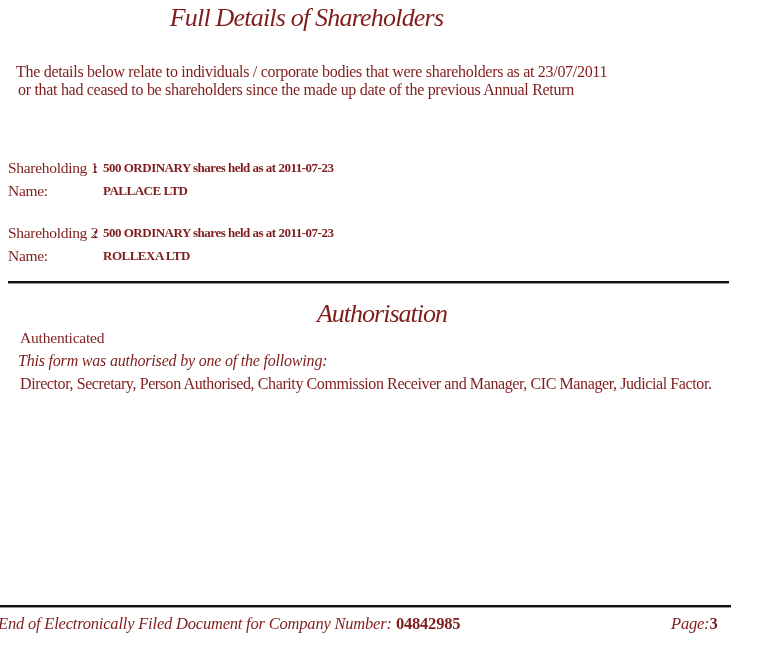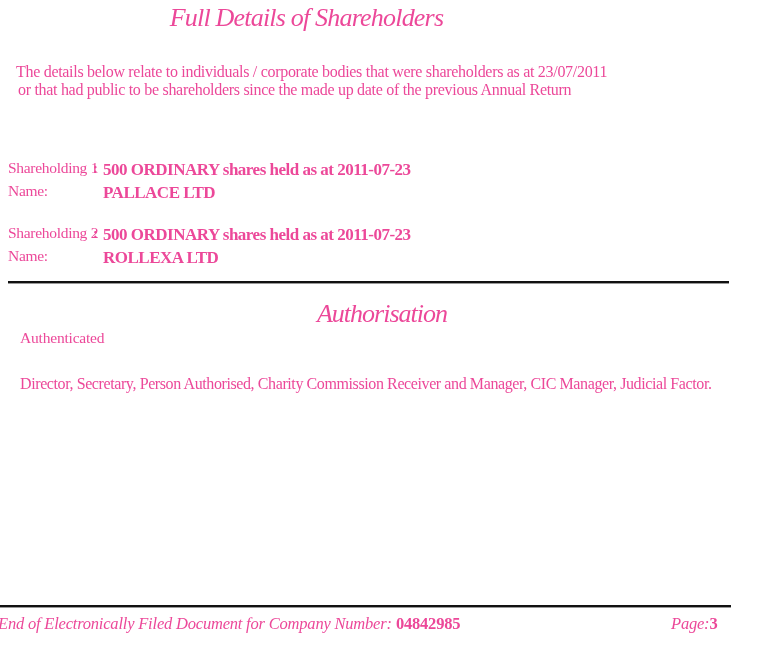--- a/index.html
+++ b/index.html
@@ -6,21 +6,21 @@
     margin: 0;
     padding: 0;
     background: #ffffff;
     overflow: hidden;
   }
   .page {
     position: relative;
     width: 764px;
     height: 645px;
     background: #ffffff;
-    color: #ec4899;
+    color: #7f1d1d;
     font-family: "Liberation Serif", serif;
   }
   .abs { position: absolute; line-height: 1.1; white-space: nowrap; }
 
   .doc-title {
     top: 4px; left: 0; width: 613px;
     text-align: center;
     font-style: italic;
     font-size: 26px;
     letter-spacing: -0.8px;
@@ -50,21 +50,21 @@
     position: absolute; left: 8px; top: 0;
     font-size: 15.5px; letter-spacing: -0.3px;
     white-space: nowrap;
   }
   .sh-row .colon {
     position: absolute; left: 93px; top: 1px;
     font-size: 14.5px; font-weight: bold;
   }
   .sh-row .val {
     position: absolute; left: 103px; top: 1px;
-    font-weight: bold; font-size: 17px; letter-spacing: -0.5px;
+    font-weight: bold; font-size: 13px; letter-spacing: -0.5px;
     white-space: nowrap;
   }
   .row-sh1   { top: 159px; }
   .row-name1 { top: 182px; }
   .row-sh2   { top: 224px; }
   .row-name2 { top: 247px; }
 
   .divider {
     position: absolute;
     top: 281px; left: 8px; width: 721px;
@@ -119,21 +119,21 @@
   .bold-upright { font-style: normal; font-weight: bold; letter-spacing: -0.2px; }
 </style>
 </head>
 <body>
 
 <div class="page">
 
   <h1 class="abs doc-title">Full Details of Shareholders</h1>
 
   <p class="abs intro intro-1">The details below relate to individuals / corporate bodies that were shareholders as at 23/07/2011</p>
-  <p class="abs intro intro-2">or that had public to be shareholders since the made up date of the previous Annual Return</p>
+  <p class="abs intro intro-2">or that had ceased to be shareholders since the made up date of the previous Annual Return</p>
 
 
   <div class="sh-row row-sh1">
     <span class="lbl">Shareholding 1</span>
     <span class="colon">:</span>
     <span class="val">500 ORDINARY shares held as at 2011-07-23</span>
   </div>
   <div class="sh-row row-name1">
     <span class="lbl">Name:</span>
     <span class="val">PALLACE LTD</span>
@@ -146,20 +146,21 @@
   </div>
   <div class="sh-row row-name2">
     <span class="lbl">Name:</span>
     <span class="val">ROLLEXA LTD</span>
   </div>
 
   <div class="divider"></div>
 
   <h2 class="abs auth-title">Authorisation</h2>
   <p class="abs authenticated">Authenticated</p>
+  <p class="abs auth-statement">This form was authorised by one of the following:</p>
   <p class="abs authorisers">Director, Secretary, Person Authorised, Charity Commission Receiver and Manager, CIC Manager, Judicial Factor.</p>
 
   <div class="footer-rule"></div>
 
   <p class="abs footer-left">
     <span class="ital">End of Electronically Filed Document for Company Number:</span>
     <span class="bold-upright">04842985</span>
   </p>
   <p class="abs footer-right">
     <span class="ital">Page:</span><span class="bold-upright">3</span>

